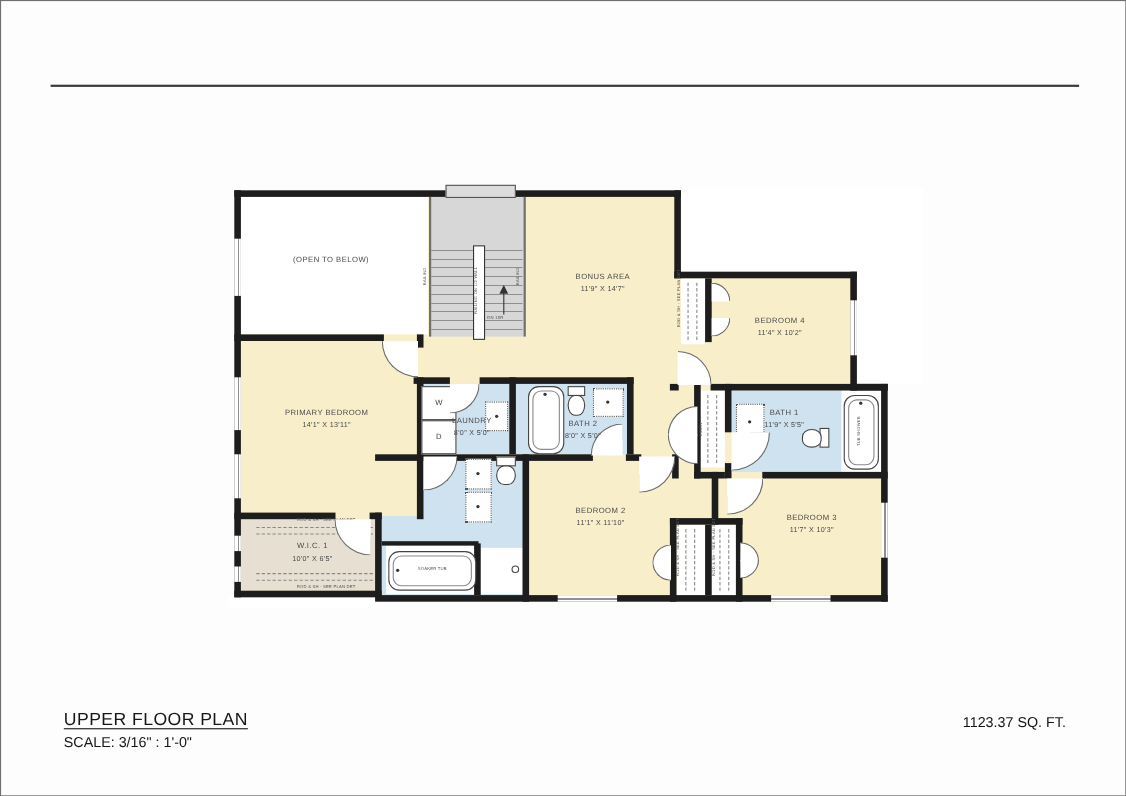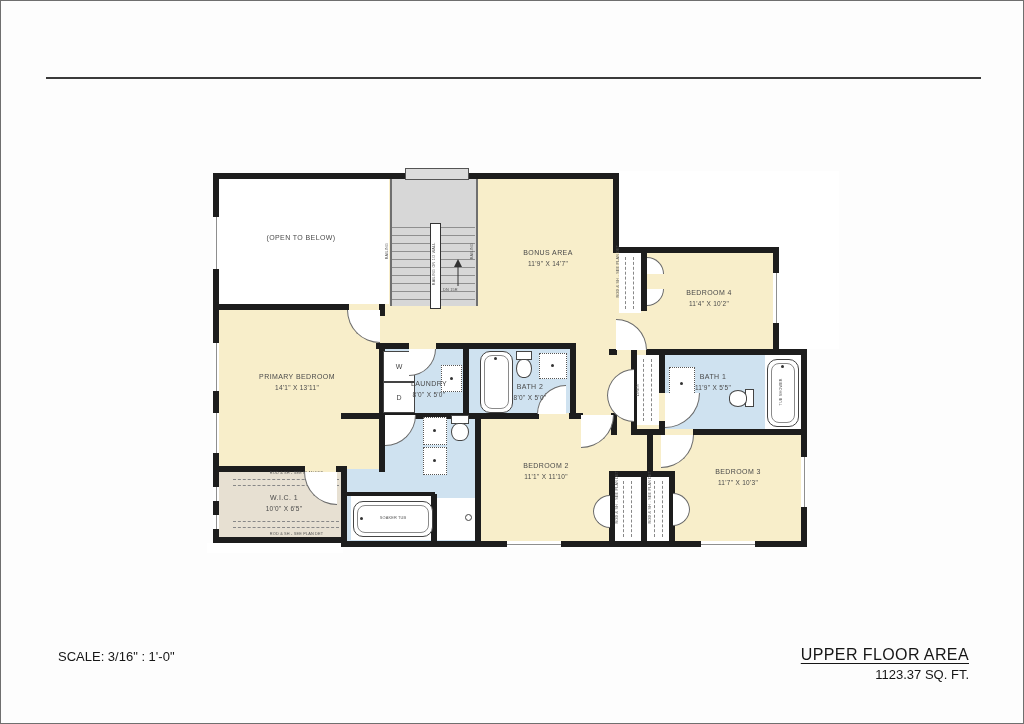--- a/index.html
+++ b/index.html
@@ -258,20 +258,20 @@
       <div class="nm">BEDROOM 2</div>
       <div class="dm">11'1" X 11'10"</div>
     </div>
     <div class="abs room-label" style="left:737px;top:476px;">
       <div class="nm">BEDROOM 3</div>
       <div class="dm">11'7" X 10'3"</div>
     </div>
   </div>
 
   <div class="abs" style="left:57px;top:645px;">
+    <div class="foot-big">UPPER FLOOR PLAN</div>
     <div class="foot-small">SCALE: 3/16" : 1'-0"</div>
   </div>
   <div class="abs" style="right:54px;top:645px;text-align:right;">
-    <div class="foot-big">UPPER FLOOR AREA</div>
     <div class="foot-small">1123.37 SQ. FT.</div>
   </div>
 
 </div>
 
 </body></html>

